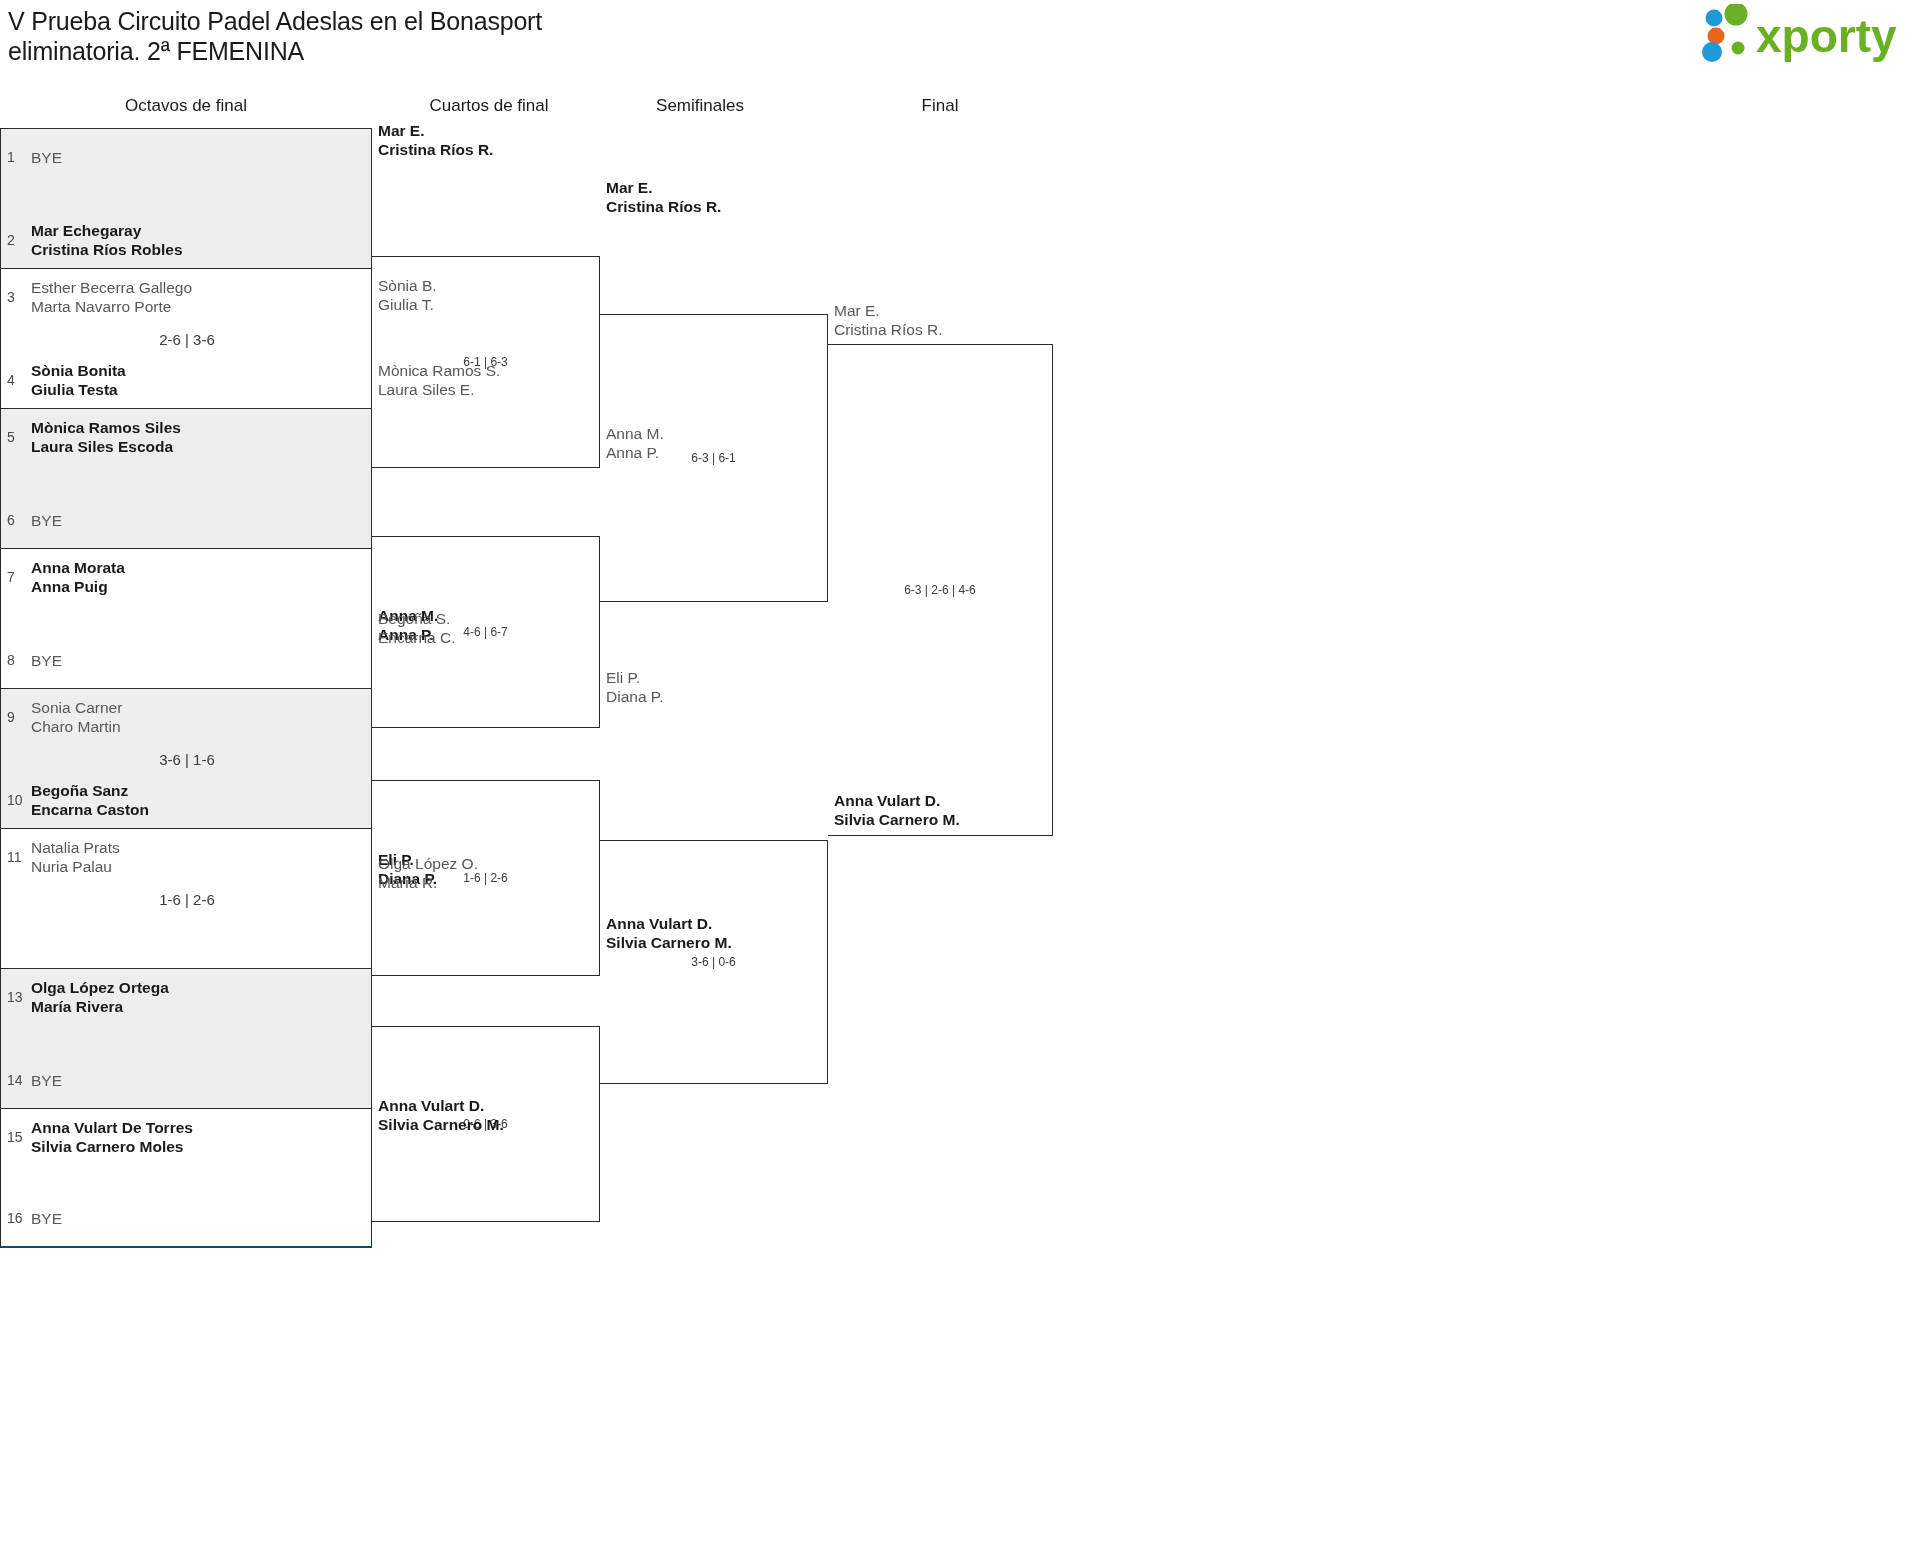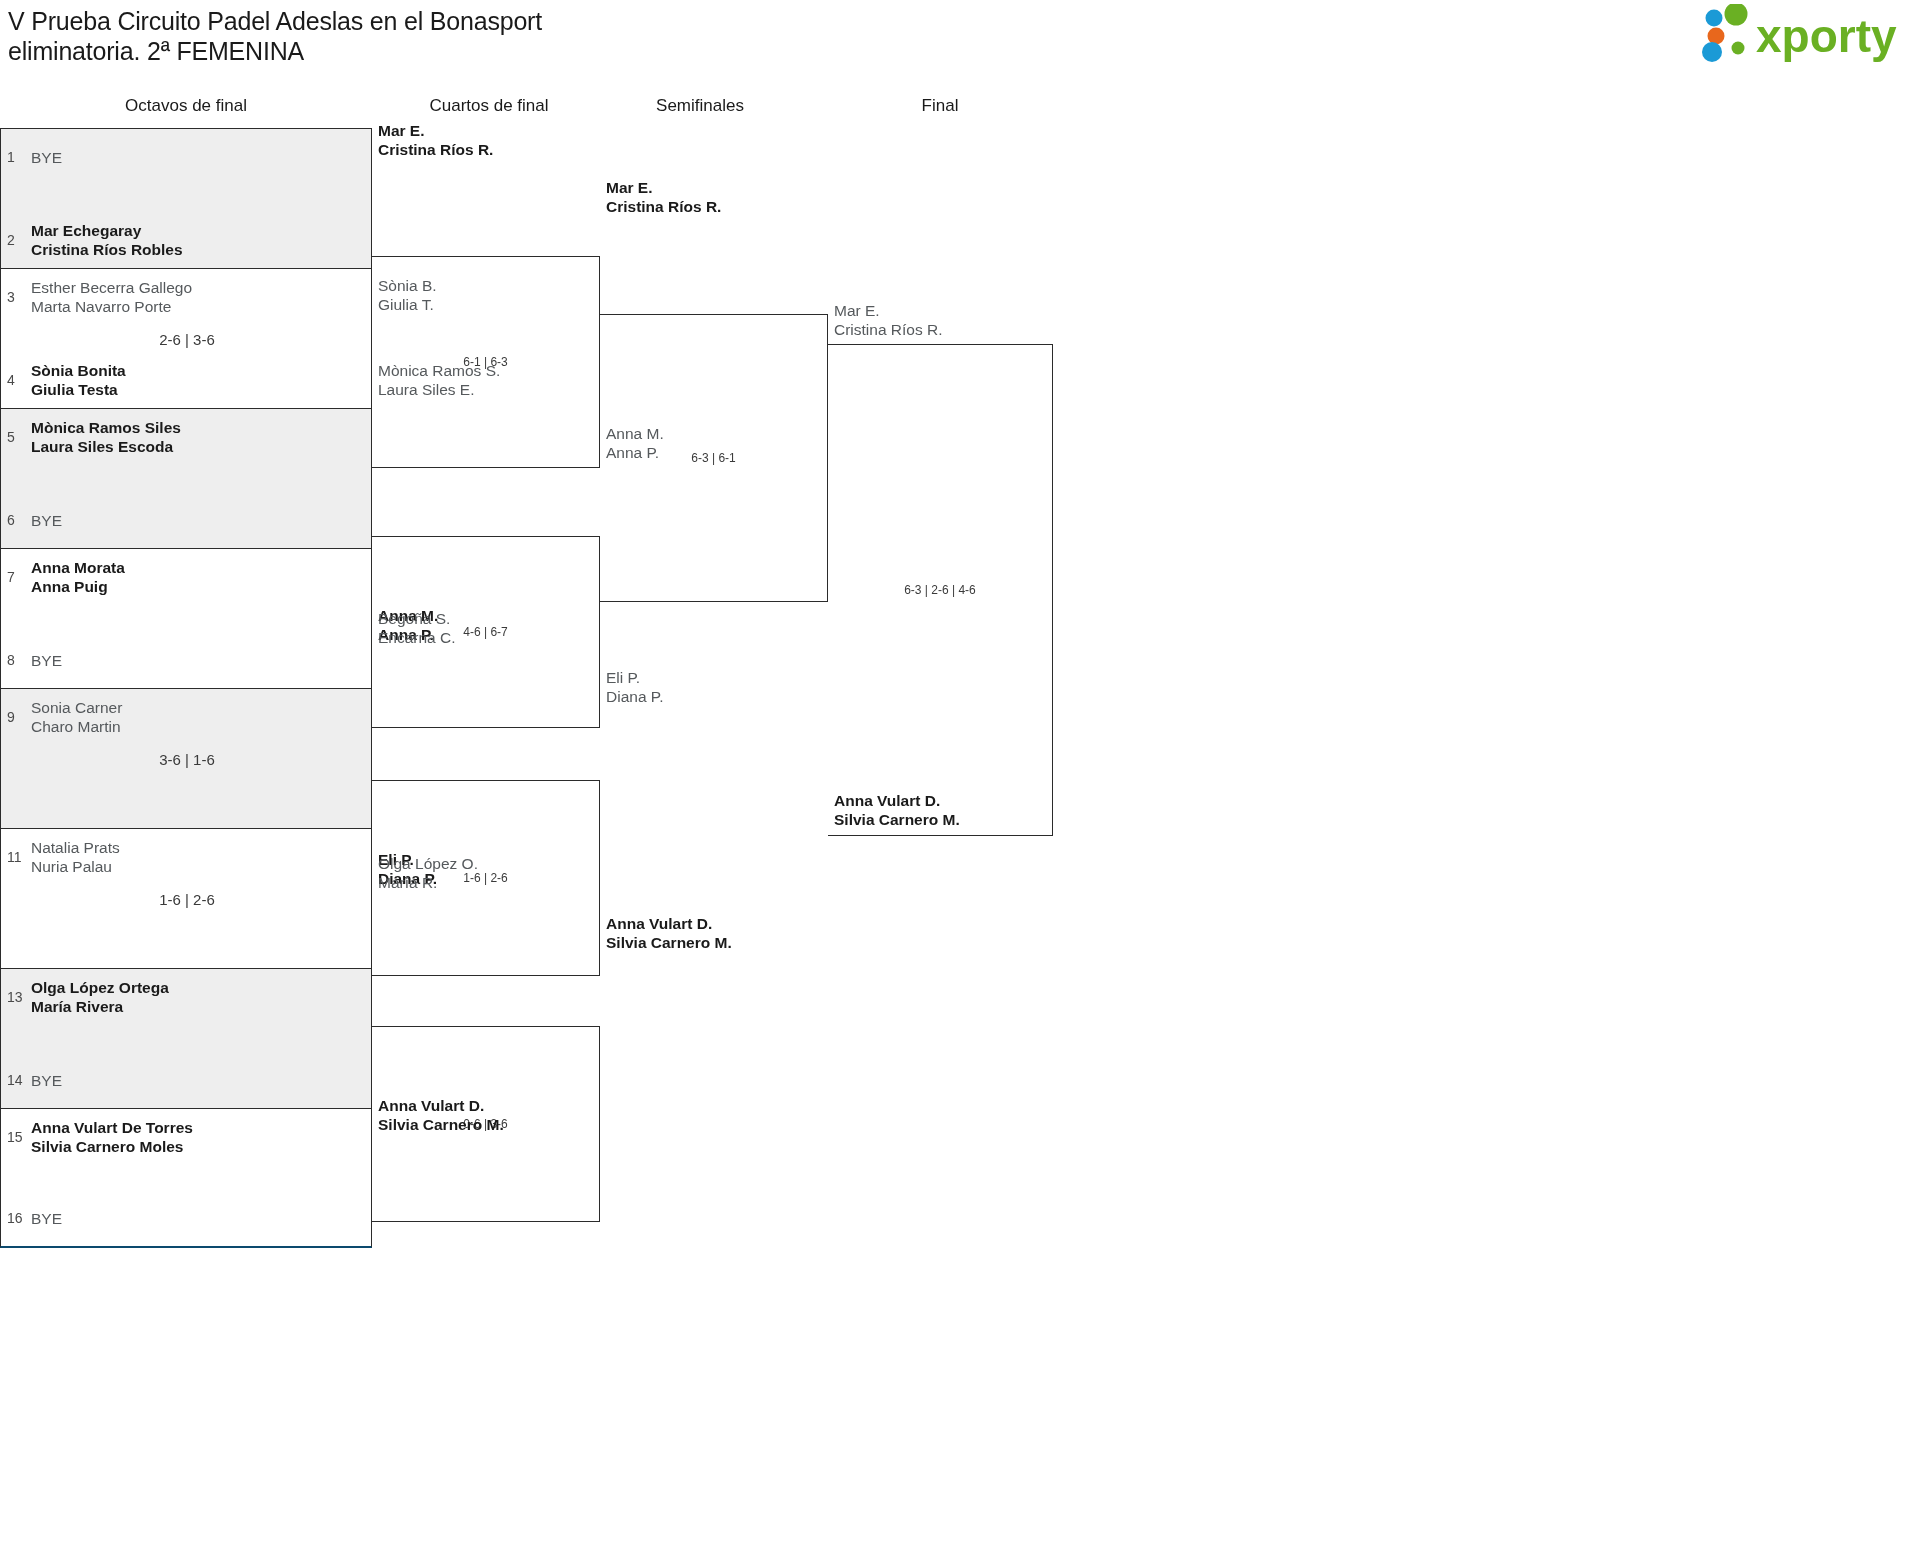--- a/index.html
+++ b/index.html
@@ -164,20 +164,25 @@
       </div>
     </div>
 
     <div class="r16-pair shaded">
       <div class="slot top">
         <span class="seed">9</span>
         <span class="names lose">Sonia Carner
 Charo Martin</span>
       </div>
       <div class="r16-score">3-6 | 1-6</div>
+      <div class="slot bot">
+        <span class="seed">10</span>
+        <span class="names win">Begoña Sanz
+Encarna Caston</span>
+      </div>
     </div>
 
     <div class="r16-pair">
       <div class="slot top">
         <span class="seed">11</span>
         <span class="names lose">Natalia Prats
 Nuria Palau</span>
       </div>
       <div class="r16-score">1-6 | 2-6</div>
     </div>
@@ -244,20 +249,23 @@
   <div class="entry win" style="left:606px; top:50px; width:230px;">Mar E.
 Cristina Ríos R.</div>
   <div class="mbox" style="left:600px; top:186px; width:228px; height:288px;">
     <div class="mscore">6-3 | 6-1</div>
   </div>
   <div class="entry lose" style="left:606px; top:296px; width:230px;">Anna M.
 Anna P.</div>
 
   <div class="entry lose" style="left:606px; top:540px; width:230px;">Eli P.
 Diana P.</div>
+  <div class="mbox" style="left:600px; top:712px; width:228px; height:244px;">
+    <div class="mscore">3-6 | 0-6</div>
+  </div>
   <div class="entry win" style="left:606px; top:786px; width:230px;">Anna Vulart D.
 Silvia Carnero M.</div>
 
   <div class="entry lose" style="left:834px; top:173px; width:260px;">Mar E.
 Cristina Ríos R.</div>
   <div class="mbox" style="left:828px; top:216px; width:225px; height:492px;">
     <div class="mscore">6-3 | 2-6 | 4-6</div>
   </div>
   <div class="entry win" style="left:834px; top:663px; width:260px;">Anna Vulart D.
 Silvia Carnero M.</div>

